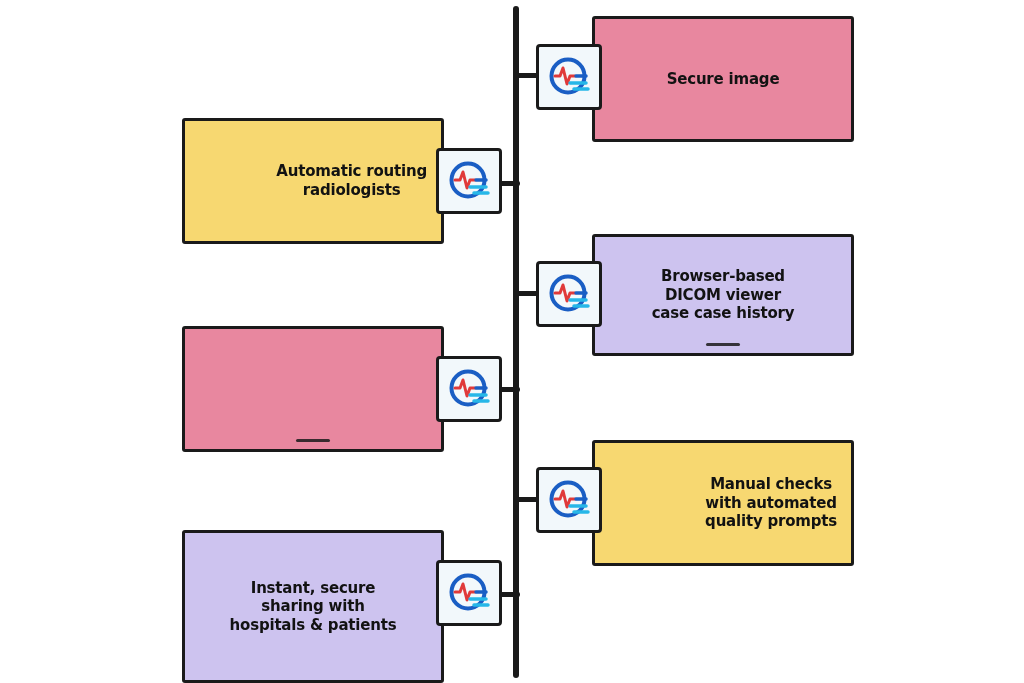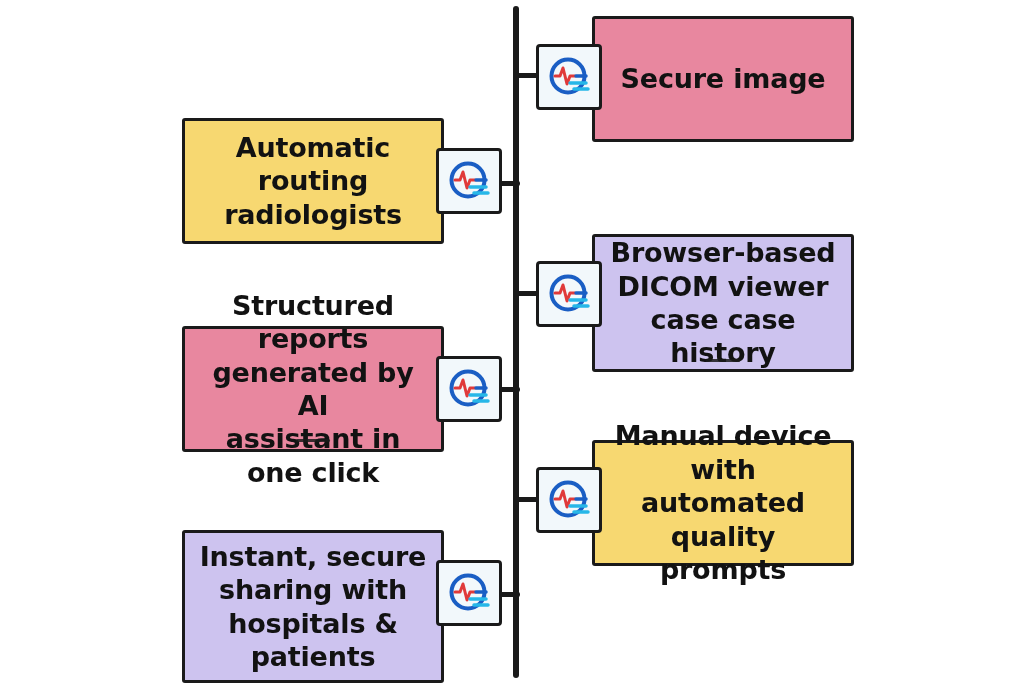--- a/index.html
+++ b/index.html
@@ -46,21 +46,21 @@
     border: 3px solid #1a1a1a;
     border-radius: 3px;
     display: flex;
     align-items: center;
     justify-content: center;
     text-align: center;
     padding: 10px 14px;
   }
   .card .card-text {
     font-weight: bold;
-    font-size: 27px;
+    font-size: 15px;
     line-height: 1.24;
     color: #121212;
     letter-spacing: -0.2px;
   }
   
   .card::before {
     content: "";
     position: absolute;
     left: 6px;
     top: 8px;
@@ -139,61 +139,56 @@
     <svg width="46" height="46" viewBox="0 0 46 46" aria-hidden="true">
       <circle cx="22" cy="22" r="16.5" fill="none" stroke="#1a5ec4" stroke-width="4"></circle>
       <path d="M9 22 h5 l3 -8 l4 16 l3 -8 h5" fill="none" stroke="#e03a3a" stroke-width="3" stroke-linejoin="round" stroke-linecap="round"></path>
       <path d="M24 29 h16" stroke="#27b7e8" stroke-width="3.5" stroke-linecap="round"></path>
       <path d="M28 35 h14" stroke="#27b7e8" stroke-width="3.5" stroke-linecap="round"></path>
       <path d="M30 22 h10" stroke="#1a5ec4" stroke-width="3.5" stroke-linecap="round"></path>
     </svg>
   </div>
 
   <div class="connector" style="left:516px; top:291px; width:28px;"></div>
-  <div class="card purple" style="left:592px; top:234px; width:262px; height:138px;">
+  <div class="card purple" style="left:592px; top:234px; width:262px; height:122px;">
     <div class="card-text">
       <div>Browser-based</div>
       <div>DICOM viewer</div>
       <div>case case history</div>
     </div>
     <div class="scribble"></div>
   </div>
   <div class="icon-badge" style="left:536px; top:261px;">
     <svg width="46" height="46" viewBox="0 0 46 46" aria-hidden="true">
       <circle cx="22" cy="22" r="16.5" fill="none" stroke="#1a5ec4" stroke-width="4"></circle>
       <path d="M9 22 h5 l3 -8 l4 16 l3 -8 h5" fill="none" stroke="#e03a3a" stroke-width="3" stroke-linejoin="round" stroke-linecap="round"></path>
       <path d="M24 29 h16" stroke="#27b7e8" stroke-width="3.5" stroke-linecap="round"></path>
       <path d="M28 35 h14" stroke="#27b7e8" stroke-width="3.5" stroke-linecap="round"></path>
       <path d="M30 22 h10" stroke="#1a5ec4" stroke-width="3.5" stroke-linecap="round"></path>
     </svg>
   </div>
 
   <div class="connector" style="left:498px; top:387px; width:22px;"></div>
   <div class="card pink" style="left:182px; top:326px; width:262px; height:126px;">
-    <div class="card-text">
-      <div>Structured reports</div>
-      <div>generated by AI</div>
-      <div>assistant in one click</div>
-    </div>
     <div class="scribble"></div>
   </div>
   <div class="icon-badge" style="left:436px; top:356px;">
     <svg width="46" height="46" viewBox="0 0 46 46" aria-hidden="true">
       <circle cx="22" cy="22" r="16.5" fill="none" stroke="#1a5ec4" stroke-width="4"></circle>
       <path d="M9 22 h5 l3 -8 l4 16 l3 -8 h5" fill="none" stroke="#e03a3a" stroke-width="3" stroke-linejoin="round" stroke-linecap="round"></path>
       <path d="M24 29 h16" stroke="#27b7e8" stroke-width="3.5" stroke-linecap="round"></path>
       <path d="M28 35 h14" stroke="#27b7e8" stroke-width="3.5" stroke-linecap="round"></path>
       <path d="M30 22 h10" stroke="#1a5ec4" stroke-width="3.5" stroke-linecap="round"></path>
     </svg>
   </div>
 
   <div class="connector" style="left:516px; top:497px; width:28px;"></div>
   <div class="card yellow" style="left:592px; top:440px; width:262px; height:126px;">
     <div class="card-text">
-      <div>Manual device</div>
+      <div>Manual checks</div>
       <div>with automated</div>
       <div>quality prompts</div>
     </div>
   </div>
   <div class="icon-badge" style="left:536px; top:467px;">
     <svg width="46" height="46" viewBox="0 0 46 46" aria-hidden="true">
       <circle cx="22" cy="22" r="16.5" fill="none" stroke="#1a5ec4" stroke-width="4"></circle>
       <path d="M9 22 h5 l3 -8 l4 16 l3 -8 h5" fill="none" stroke="#e03a3a" stroke-width="3" stroke-linejoin="round" stroke-linecap="round"></path>
       <path d="M24 29 h16" stroke="#27b7e8" stroke-width="3.5" stroke-linecap="round"></path>
       <path d="M28 35 h14" stroke="#27b7e8" stroke-width="3.5" stroke-linecap="round"></path>

